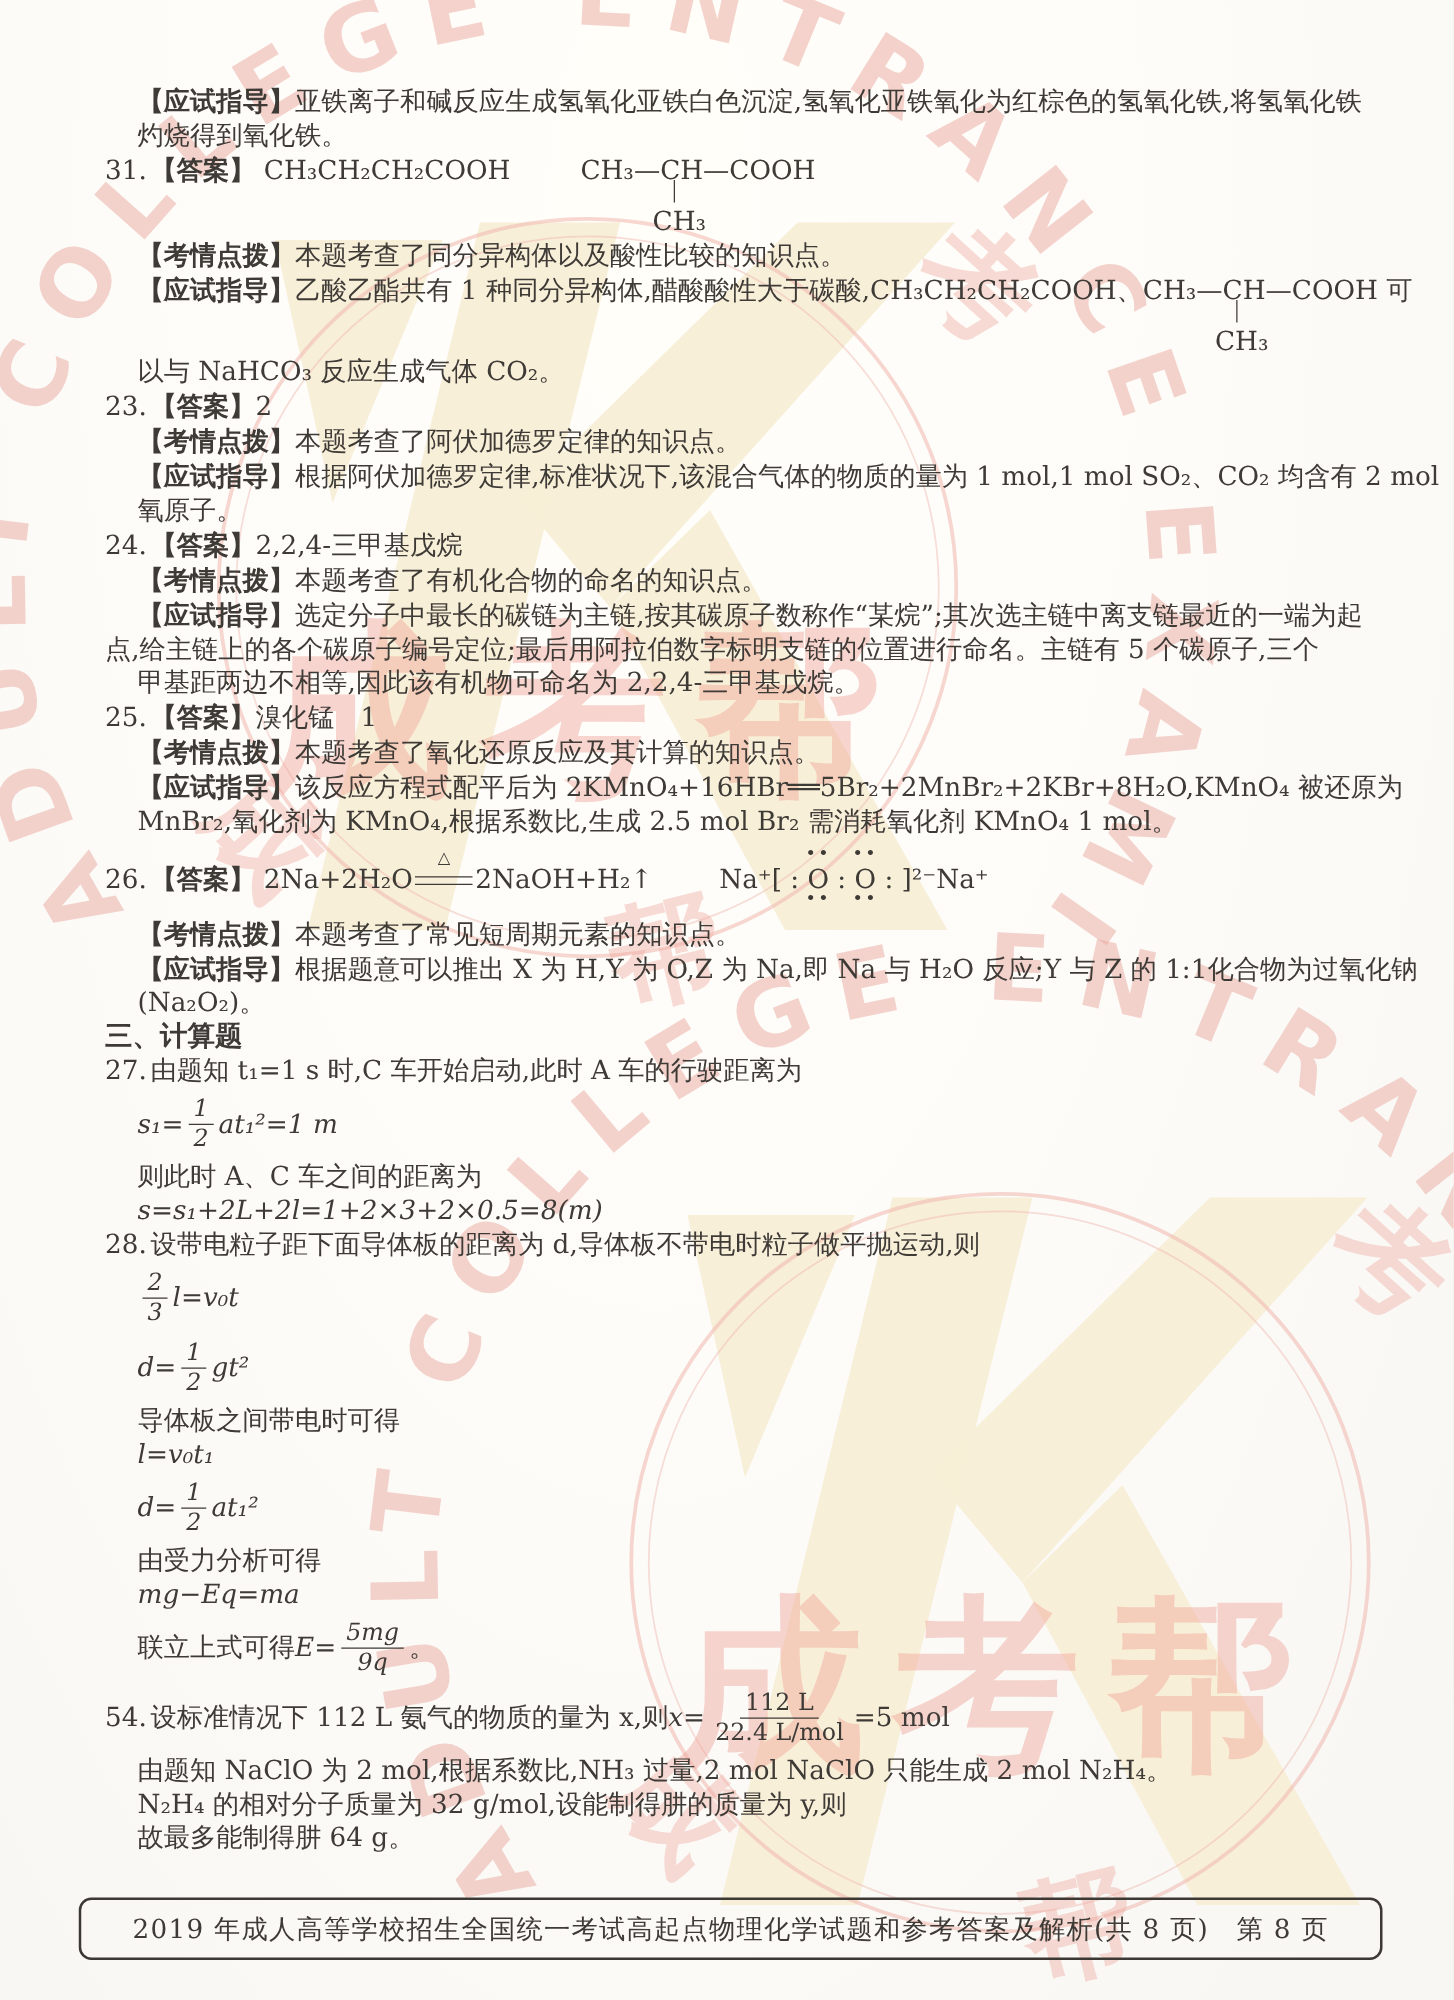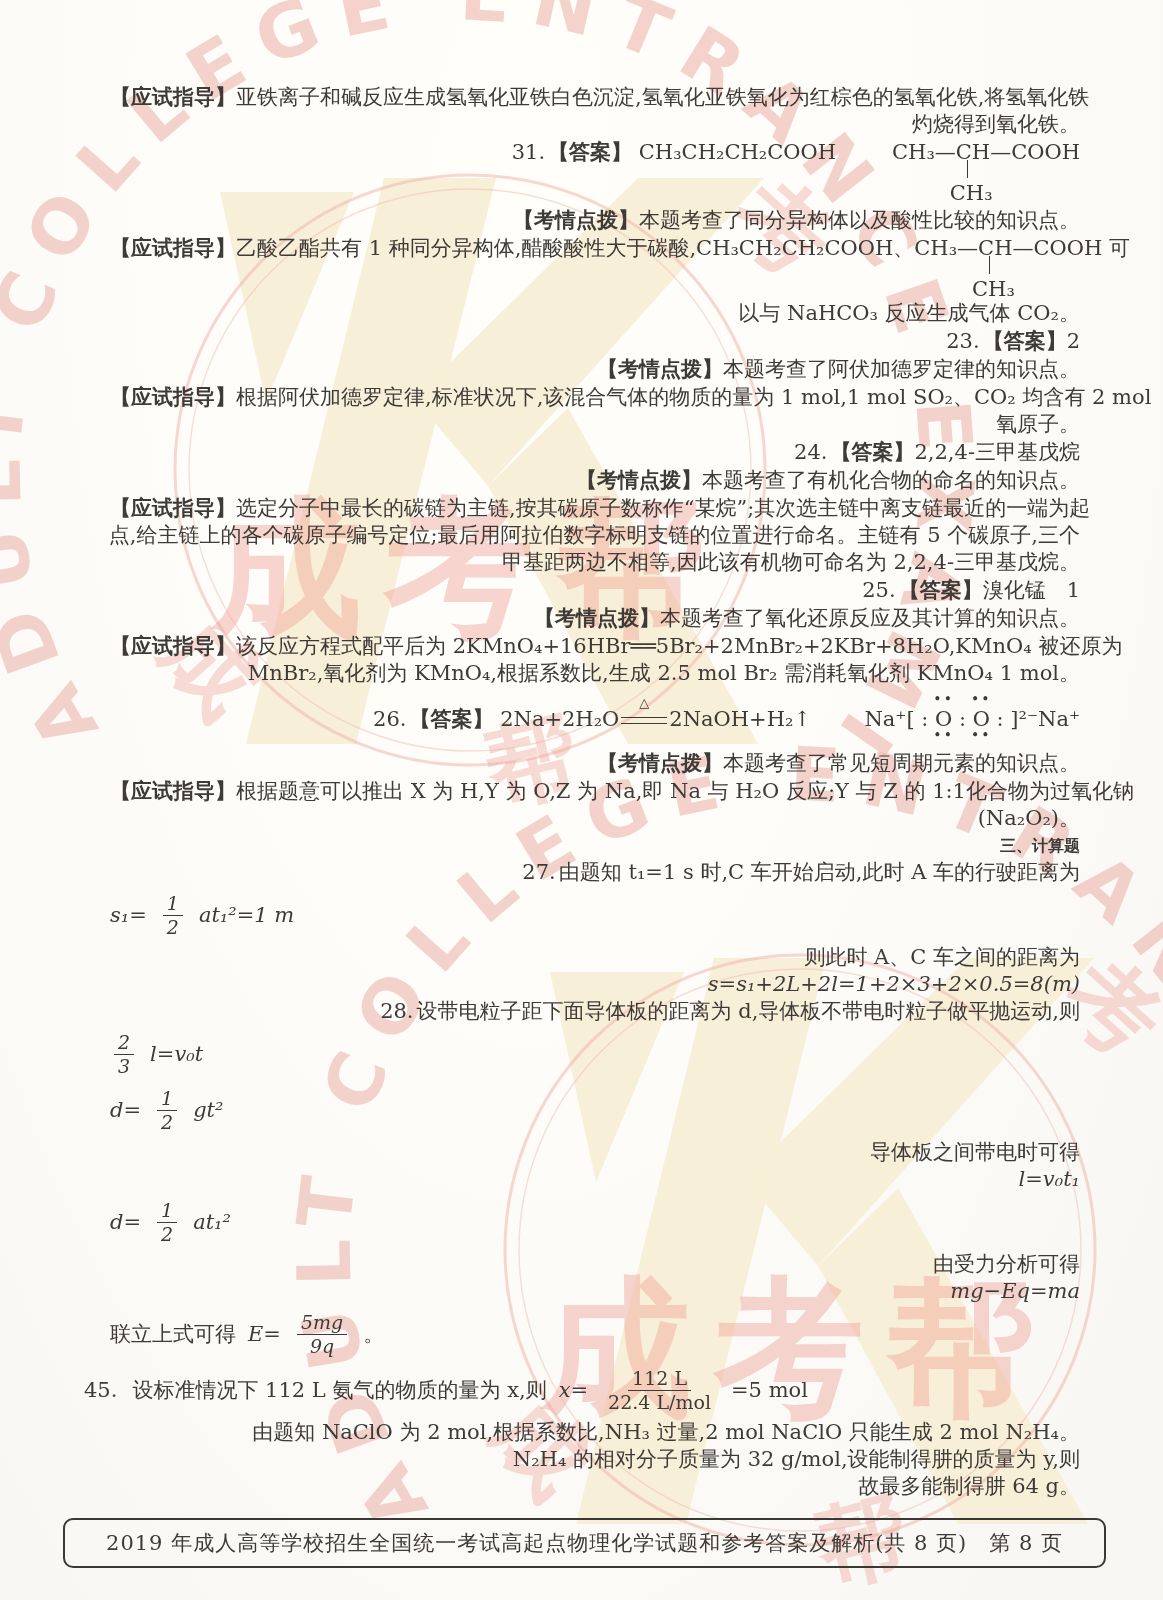--- a/index.html
+++ b/index.html
@@ -9,27 +9,27 @@
   .wm{position:absolute;left:0;top:0;width:1163px;height:1600px;pointer-events:none;}
   .ring{fill:none;stroke:#f0b6ad;stroke-width:3;opacity:.55;}
   .ring.thin{stroke-width:1.4;opacity:.45;}
   .arctext{font:bold 74px "DejaVu Sans","Liberation Sans",sans-serif;letter-spacing:20px;
            fill:#eba99f;opacity:.5;}
   .klogo polygon{fill:#f8eed7;opacity:.95;}
   .brand{font:bold 150px "DejaVu Sans","Liberation Sans",sans-serif;letter-spacing:22px;
          fill:#ef9f94;opacity:.42;text-anchor:middle;}
   .rchar{font:bold 92px "DejaVu Sans","Liberation Sans",sans-serif;fill:#efa89e;opacity:.4;
          text-anchor:middle;}
-  .doc{position:absolute;left:84px;top:83px;width:996px;color:#3e3a36;
-       font:21px/27px "DejaVu Serif","DejaVu Sans","Liberation Serif",serif;text-align:right;}
+  .doc{position:absolute;left:84px;top:67px;width:996px;color:#3e3a36;
+       font:21px/27px "DejaVu Serif","DejaVu Sans","Liberation Serif",serif;}
   .ln{position:relative;white-space:nowrap;}
   .ind{padding-left:26px;}
   .lbl{font-weight:bold;}
   .qn{margin-right:3px;}
-  .sech{font-weight:bold;font-size:16px;}
+  .sech{font-weight:bold;font-size:22px;}
   .mb-hang{margin-bottom:40px;}
   .mb-hang2{margin-bottom:38px;}
   .mt-eq{margin-top:18px;margin-bottom:16px;}
   .wgap{display:inline-block;width:56px;}
   .wgap2{display:inline-block;width:40px;}
   
   .struct{position:relative;display:inline-block;}
   .bond{position:absolute;left:3.55em;top:1.02em;height:.85em;border-left:1.4px solid currentColor;}
   .subch{position:absolute;left:2.75em;top:1.95em;}
   
@@ -37,21 +37,21 @@
   .dtri{position:absolute;left:50%;top:-16px;transform:translateX(-50%);font-style:normal;
         font-size:13px;font-family:"DejaVu Sans",sans-serif;}
   .dbar{display:block;height:5px;border-top:1.4px solid currentColor;border-bottom:1.4px solid currentColor;margin-top:12px;}
   
   .odot{position:relative;display:inline-block;}
   .du,.dd{position:absolute;left:50%;transform:translateX(-50%);font-style:normal;
           font-size:14px;letter-spacing:2px;line-height:10px;}
   .du{top:-12px;} .dd{top:24px;}
   
   .m{font-style:italic;}
-  .fline{display:flex;align-items:center;min-height:54px;margin:2px 0;white-space:nowrap;gap:12px;}
+  .fline{display:flex;align-items:center;min-height:54px;margin:2px 0;white-space:nowrap;}
   .frac{display:inline-flex;flex-direction:column;align-items:center;margin:0 4px;
         font-size:19px;line-height:23px;}
   .fn{border-bottom:1.4px solid currentColor;padding:0 4px;}
   .fd{padding:0 4px;}
   .footer{position:absolute;left:63px;right:57px;top:1518px;height:46px;border:2px solid #3c3833;
           border-radius:10px;display:flex;align-items:center;justify-content:center;
           color:#3e3a36;font:21px/24px "DejaVu Serif","DejaVu Sans","Liberation Serif",serif;
           letter-spacing:1px;background:transparent;}
 </style>
 </head>
@@ -167,21 +167,21 @@
         <span>联立上式可得 </span>
         <span class="m">E=</span>
         <span class="frac m">
           <span class="fn">5mg</span>
           <span class="fd">9q</span>
         </span>
         <span>。</span>
       </div>
 
     <div class="ln fline">
-        <span class="qn">45.</span>
+        <span class="qn">54.</span>
         <span>设标准情况下 112 L 氨气的物质的量为 x,则 </span>
         <span class="m">x=</span>
         <span class="frac">
           <span class="fn">112 L</span>
           <span class="fd">22.4 L/mol</span>
         </span>
         <span>=5 mol</span>
       </div>
     <div class="ln ind"><span>由题知 NaClO 为 2 mol,根据系数比,NH₃ 过量,2 mol NaClO 只能生成 2 mol N₂H₄。</span></div>
     <div class="ln ind"><span>N₂H₄ 的相对分子质量为 32 g/mol,设能制得肼的质量为 y,则</span></div>

